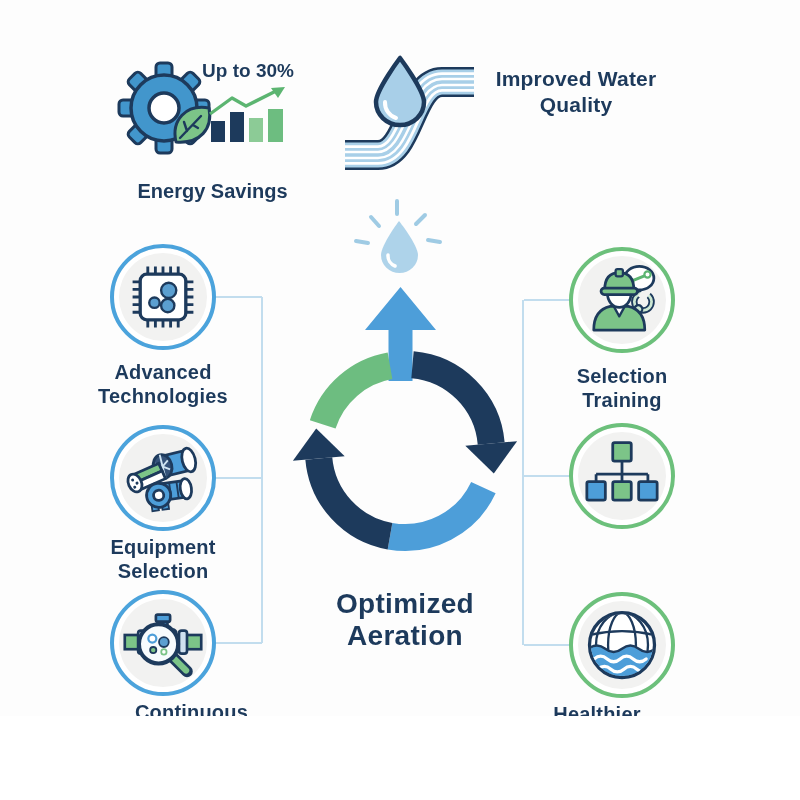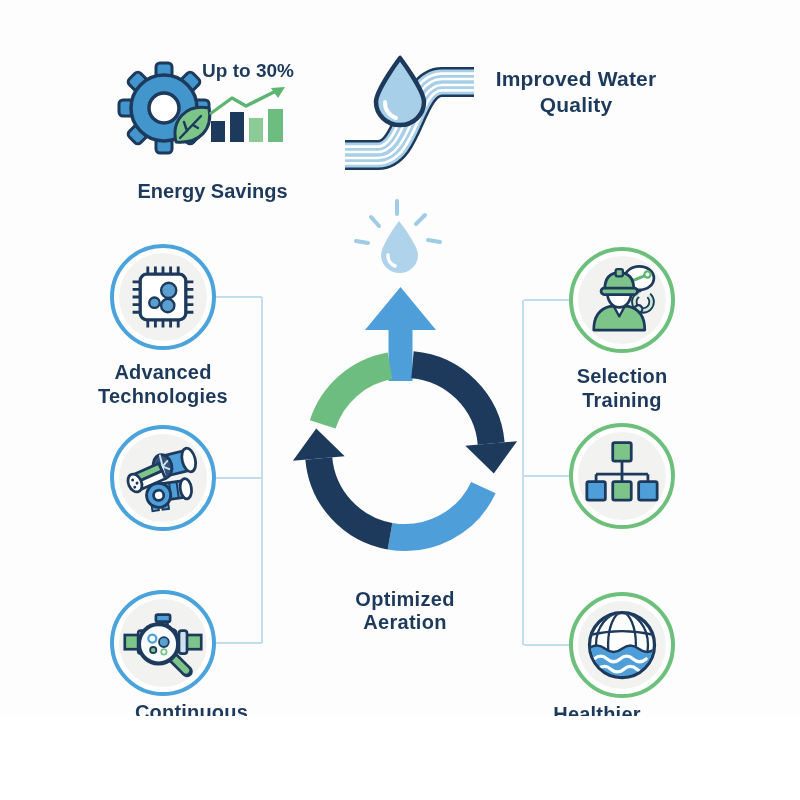--- a/index.html
+++ b/index.html
@@ -9,21 +9,21 @@
   }
   .abs{position:absolute;}
   .lbl{
     color:#1d3a5c;font-weight:700;text-align:center;white-space:pre-line;
     letter-spacing:.2px;line-height:1.22;
   }
   .factor-lbl{font-size:20px;width:170px;}
   .stat{font-size:19px;font-weight:700;text-align:center;}
   .benefit-lbl{font-size:20px;font-weight:700;text-align:center;}
   .water-lbl{font-size:21px;}
-  .title{font-size:20px;font-weight:700;text-align:center;white-space:pre-line;line-height:1.15;letter-spacing:.3px;}
+  .title{font-size:28px;font-weight:700;text-align:center;white-space:pre-line;line-height:1.15;letter-spacing:.3px;}
   .circle{
     width:106px;height:106px;border-radius:50%;box-sizing:border-box;
     background:#f2f2f1;box-shadow:inset 0 0 0 5px #ffffff;
     display:flex;align-items:center;justify-content:center;
   }
   .circle.blue{border:4px solid #4ba3dc;}
   .circle.green{border:4px solid #6cc07b;}
   .conn{background:#c2ddee;}
 </style>
 </head>
@@ -154,20 +154,22 @@
         <rect x="42" y="48" width="24" height="18" fill="#4d9ed9" stroke="#1d3a5c" stroke-width="3"></rect>
         <path d="M 50 48 V66 M 58 48 V66" stroke="#1d3a5c" stroke-width="2"></path>
         <ellipse cx="67" cy="57" rx="6" ry="11" fill="#ffffff" stroke="#1d3a5c" stroke-width="3"></ellipse>
         <rect x="28" y="70" width="7" height="6" fill="#4d9ed9" stroke="#1d3a5c" stroke-width="2"></rect>
         <rect x="39" y="70" width="7" height="6" fill="#4d9ed9" stroke="#1d3a5c" stroke-width="2"></rect>
         <circle cx="37" cy="60" r="13" fill="#4d9ed9" stroke="#1d3a5c" stroke-width="3"></circle>
         <circle cx="37" cy="60" r="5.5" fill="#ffffff" stroke="#1d3a5c" stroke-width="3"></circle>
       </g>
     </svg>
   </div>
+  <div class="abs lbl factor-lbl" style="left:78px;top:535px;">Equipment
+Selection</div>
 
   <div class="abs circle blue" style="left:110px;top:590px;">
     <svg width="80" height="80" viewBox="0 0 90 90">
       <rect x="2" y="36" width="86" height="16" fill="#7cc488" stroke="#1d3a5c" stroke-width="3"></rect>
       <rect x="17" y="31" width="9" height="26" rx="3" fill="#cfe0ee" stroke="#1d3a5c" stroke-width="3"></rect>
       <rect x="63" y="31" width="9" height="26" rx="3" fill="#cfe0ee" stroke="#1d3a5c" stroke-width="3"></rect>
       <rect x="40" y="20" width="10" height="13" fill="#4d9ed9" stroke="#1d3a5c" stroke-width="3"></rect>
       <rect x="37" y="13" width="16" height="8" rx="2" fill="#4d9ed9" stroke="#1d3a5c" stroke-width="3"></rect>
       <rect x="30" y="30" width="30" height="24" rx="4" fill="#4d9ed9" stroke="#1d3a5c" stroke-width="3"></rect>
       <line x1="57" y1="62" x2="72" y2="77" stroke="#1d3a5c" stroke-width="13" stroke-linecap="round"></line>

